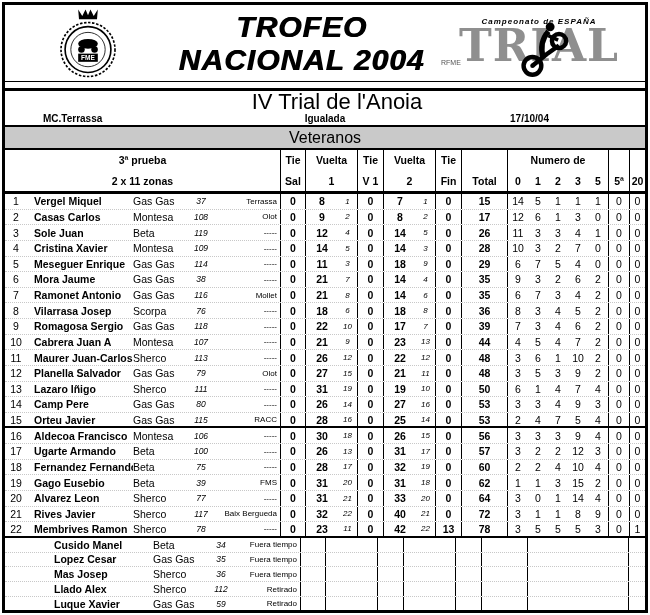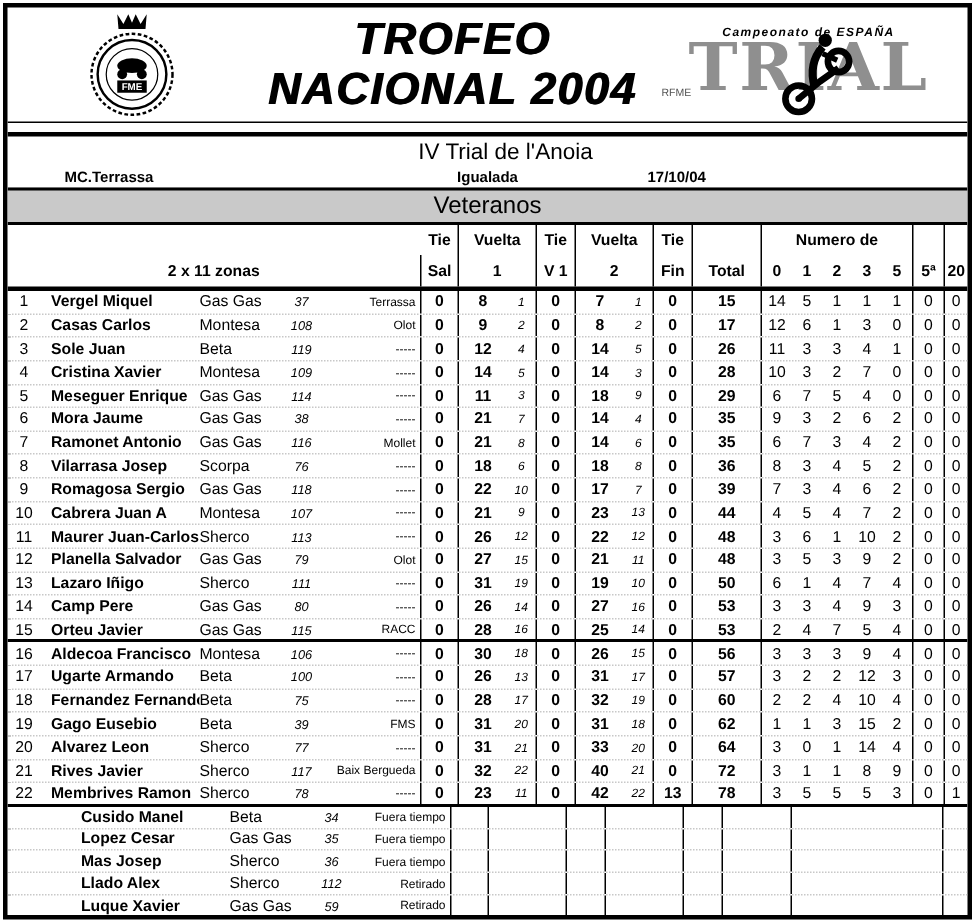--- a/index.html
+++ b/index.html
@@ -14,25 +14,25 @@
   .trial-box{position:relative;height:58px;}
   .trial-top{font-size:8px;font-weight:bold;font-style:italic;letter-spacing:1px;text-align:center;margin-top:3px;}
   .trial-word{font-family:"DejaVu Serif",serif;font-weight:bold;font-size:44px;line-height:44px;color:#8f8f8f;text-align:center;letter-spacing:1px;margin-top:-2px;}
   .trial-rider{position:absolute;top:4px;left:50%;transform:translateX(-42%);}
   .trial-corner{position:absolute;bottom:6px;left:8px;font-size:7px;color:#555;}
 
   .divider{height:6px;border-top:1px solid #000;border-bottom:3px solid #000;}
 
   
   .sub{height:34px;}
-  .sub h2{margin:0;text-align:center;font-size:15px;font-weight:normal;line-height:22px;padding-left:24px;}
+  .sub h2{margin:0;text-align:center;font-size:22px;font-weight:normal;line-height:22px;padding-left:24px;}
   .sub-row{display:grid;grid-template-columns:1fr 1fr 1fr;font-size:10px;font-weight:bold;line-height:11px;}
   .sub-row .l{text-align:left;padding-left:38px;}
   .sub-row .c{text-align:center;}
-  .sub-row .r{text-align:left;padding-right:44px;}
+  .sub-row .r{text-align:right;padding-right:96px;}
 
   .band{height:21px;background:#c9c9c9;border-top:2px solid #000;border-bottom:2px solid #000;
         text-align:center;font-size:16px;line-height:21px;}
 
   
   .page{--cols:22px 106px 52px 32px 64px 25px 32px 20px 26px 32px 20px 26px 46px 20px 20px 20px 20px 21px 21px 1fr;}
   .thead{display:grid;grid-template-columns:var(--cols);grid-template-rows:20px 21px;border-bottom:3px solid #000;
          font-weight:bold;font-size:10.5px;}
   .hc{display:flex;align-items:center;justify-content:center;white-space:nowrap;overflow:hidden;}
   .bR{border-right:1px solid #000;}
@@ -96,20 +96,21 @@
     <div class="sub-row">
       <span class="l">MC.Terrassa</span>
       <span class="c">Igualada</span>
       <span class="r">17/10/04</span>
     </div>
   </div>
 
   <div class="band">Veteranos</div>
 
   <div class="thead">
+    <div class="hc bR" style="grid-column:1/6;grid-row:1">3ª prueba</div>
     <div class="hc bR" style="grid-column:1/6;grid-row:2">2 x 11 zonas</div>
 
     <div class="hc bR" style="grid-column:6;grid-row:1">Tie</div>
     <div class="hc bR" style="grid-column:6;grid-row:2">Sal</div>
 
     <div class="hc bR" style="grid-column:7/9;grid-row:1">Vuelta</div>
     <div class="hc bR" style="grid-column:7/9;grid-row:2">1</div>
 
     <div class="hc bR" style="grid-column:9;grid-row:1">Tie</div>
     <div class="hc bR" style="grid-column:9;grid-row:2">V 1</div>

